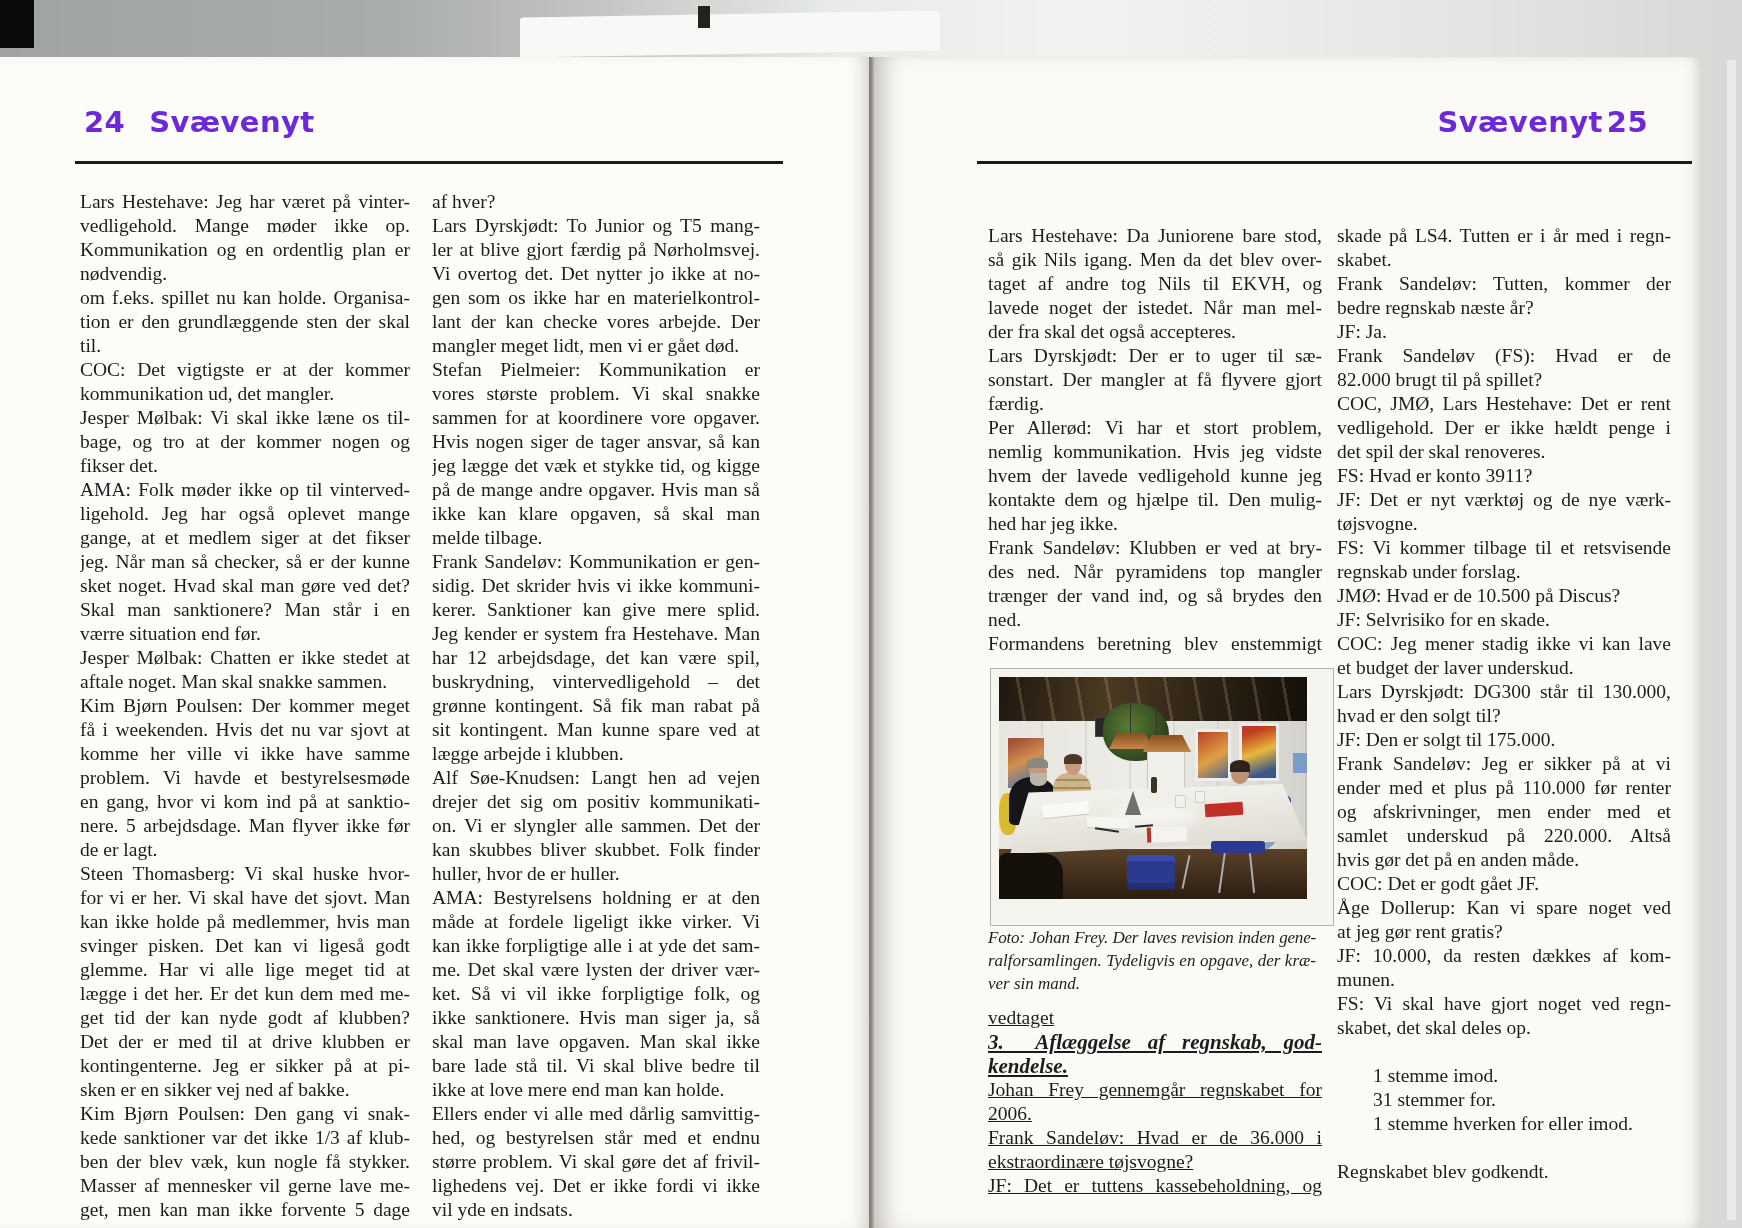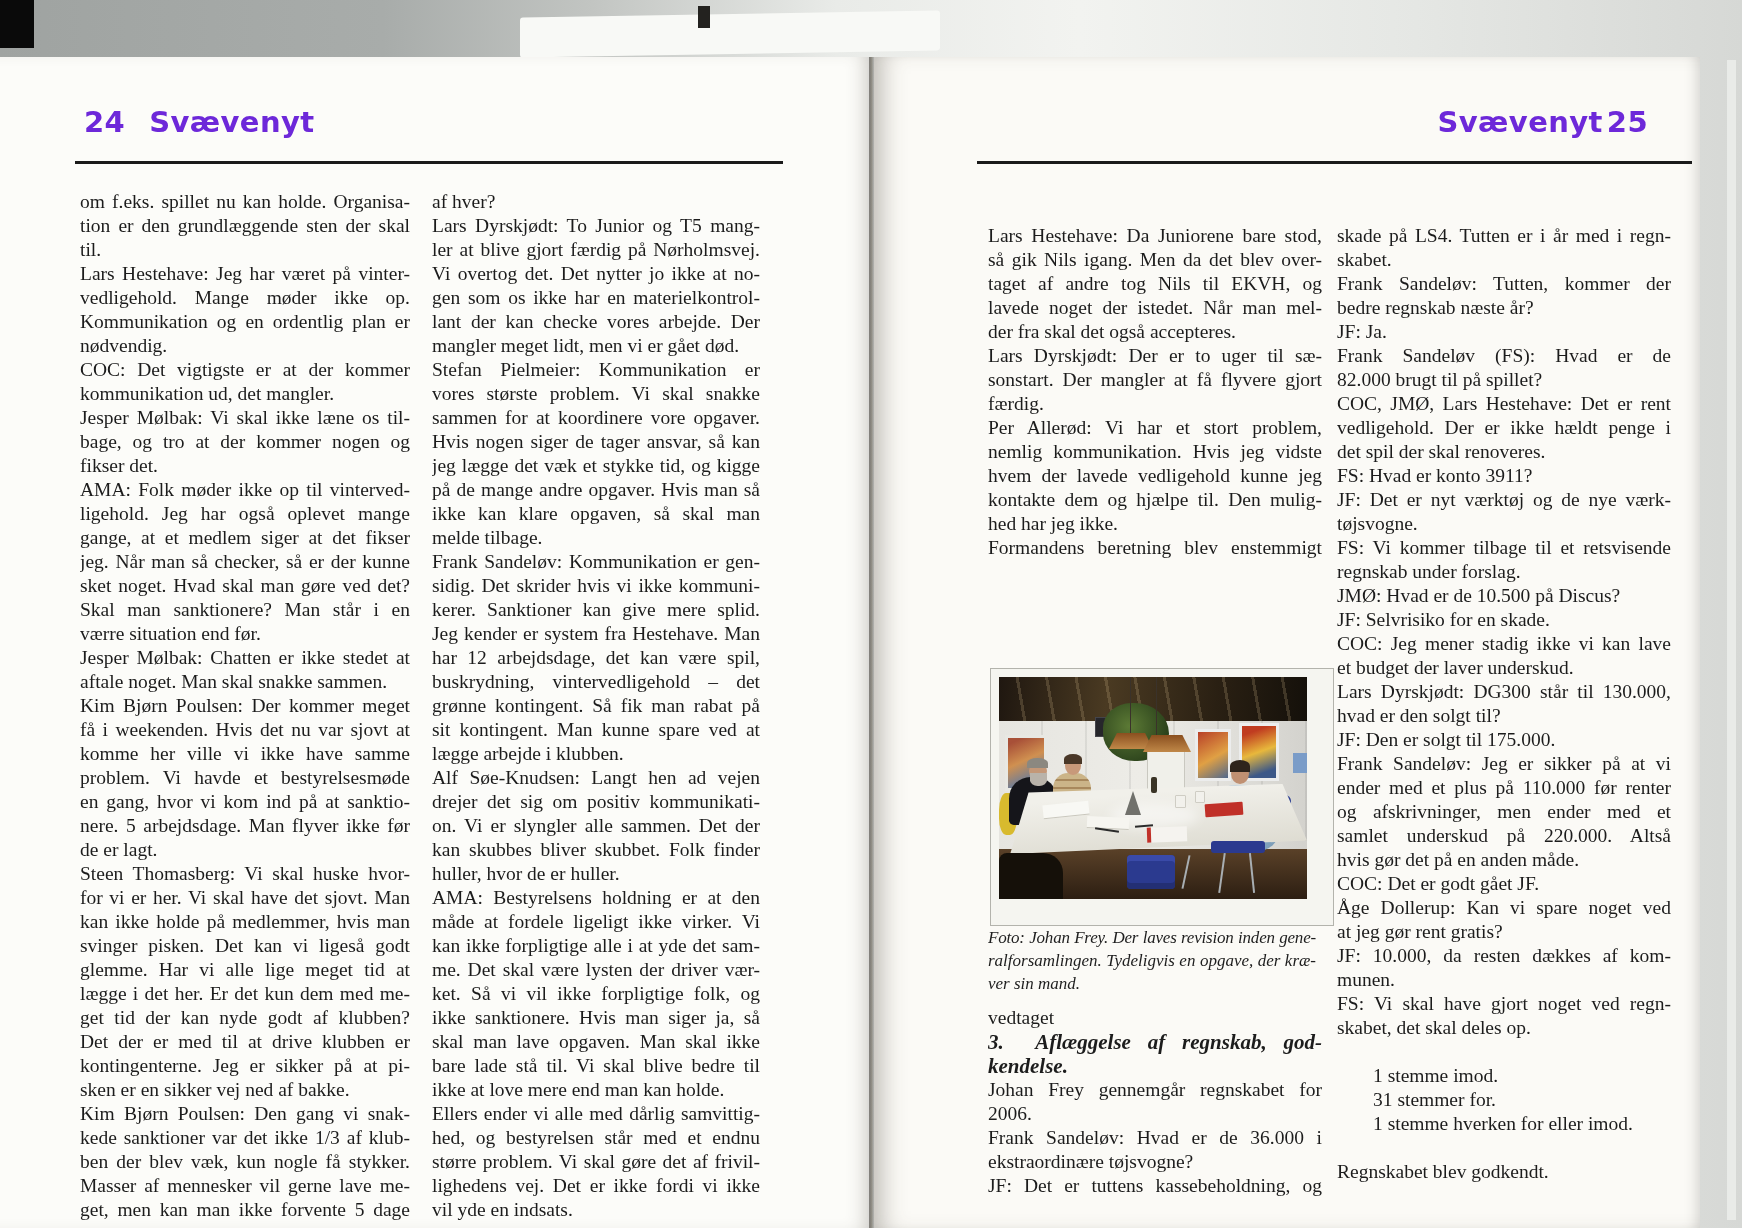--- a/index.html
+++ b/index.html
@@ -32,21 +32,21 @@
   #header-right{left:463px;top:48px;width:311px;text-align:right;}
   #header-right .pgnum{margin-left:4px;}
   .rule{position:absolute;height:3px;background:#1a1a1a;}
   #rule-left{left:75px;top:104px;width:708px;}
   #rule-right{left:103px;top:104px;width:715px;}
   
   .col{position:absolute;color:#1c1c1c;}
   #lc1{left:80px;top:133px;width:330px;}
   #lc2{left:432px;top:133px;width:328px;}
   #rc1-top{left:114px;top:167px;width:334px;}
-  #rc1-bottom{left:114px;top:949px;width:334px;}
+  #rc1-bottom{left:114px;top:949px;width:334px;text-decoration:underline;}
   #rc2{left:463px;top:167px;width:334px;}
   #photo-caption{left:114px;top:869px;width:328px;color:#1e1e1e;}
   .block{margin:0;}
   .ln{height:24px;line-height:24px;font-size:19.5px;
     text-align:justify;text-align-last:justify;-moz-text-align-last:justify;
     white-space:nowrap;overflow:hidden;}
   .ln.end{text-align-last:left;-moz-text-align-last:left;}
   .block.list .ln{text-align-last:left;margin-left:36px;-moz-text-align-last:left;}
   .block.heading .ln{font-weight:bold;font-style:italic;font-size:21px;}
   .block.caption .ln{font-style:italic;font-size:17px;height:23px;line-height:23px;}
@@ -125,29 +125,29 @@
   <div class="abs" id="top-mark"></div>
   <div class="abs" id="right-sliver"></div>
 
   <div class="page" id="page-left">
     <div class="pg-header" id="header-left">
       <span class="pgnum">24</span><span>Svævenyt</span>
     </div>
     <div class="rule" id="rule-left"></div>
     <div class="col" id="lc1">
         <div class="block body">
-          <div class="ln">om f.eks. spillet nu kan holde. Organisa-</div>
-          <div class="ln">tion er den grundlæggende sten der skal</div>
-          <div class="ln end">til.</div>
-        </div>
-        <div class="block body">
           <div class="ln">Lars Hestehave: Jeg har været på vinter-</div>
           <div class="ln">vedligehold. Mange møder ikke op.</div>
           <div class="ln">Kommunikation og en ordentlig plan er</div>
           <div class="ln end">nødvendig.</div>
+        </div>
+        <div class="block body">
+          <div class="ln">om f.eks. spillet nu kan holde. Organisa-</div>
+          <div class="ln">tion er den grundlæggende sten der skal</div>
+          <div class="ln end">til.</div>
         </div>
         <div class="block body">
           <div class="ln">COC: Det vigtigste er at der kommer</div>
           <div class="ln end">kommunikation ud, det mangler.</div>
         </div>
         <div class="block body">
           <div class="ln">Jesper Mølbak: Vi skal ikke læne os til-</div>
           <div class="ln">bage, og tro at der kommer nogen og</div>
           <div class="ln end">fikser det.</div>
         </div>
@@ -273,20 +273,26 @@
           <div class="ln">Lars Dyrskjødt: Der er to uger til sæ-</div>
           <div class="ln">sonstart. Der mangler at få flyvere gjort</div>
           <div class="ln end">færdig.</div>
         </div>
         <div class="block body">
           <div class="ln">Per Allerød: Vi har et stort problem,</div>
           <div class="ln">nemlig kommunikation. Hvis jeg vidste</div>
           <div class="ln">hvem der lavede vedligehold kunne jeg</div>
           <div class="ln">kontakte dem og hjælpe til. Den mulig-</div>
           <div class="ln end">hed har jeg ikke.</div>
+        </div>
+        <div class="block body">
+          <div class="ln">Frank Sandeløv: Klubben er ved at bry-</div>
+          <div class="ln">des ned. Når pyramidens top mangler</div>
+          <div class="ln">trænger der vand ind, og så brydes den</div>
+          <div class="ln end">ned.</div>
         </div>
         <div class="block body">
           <div class="ln">Formandens beretning blev enstemmigt</div>
         </div>
       </div>
 
     <div class="abs" id="photo">
       <div id="photo-scene">
         <div class="ph ph-ceiling"></div>
         <div class="ph ph-beams"></div>

